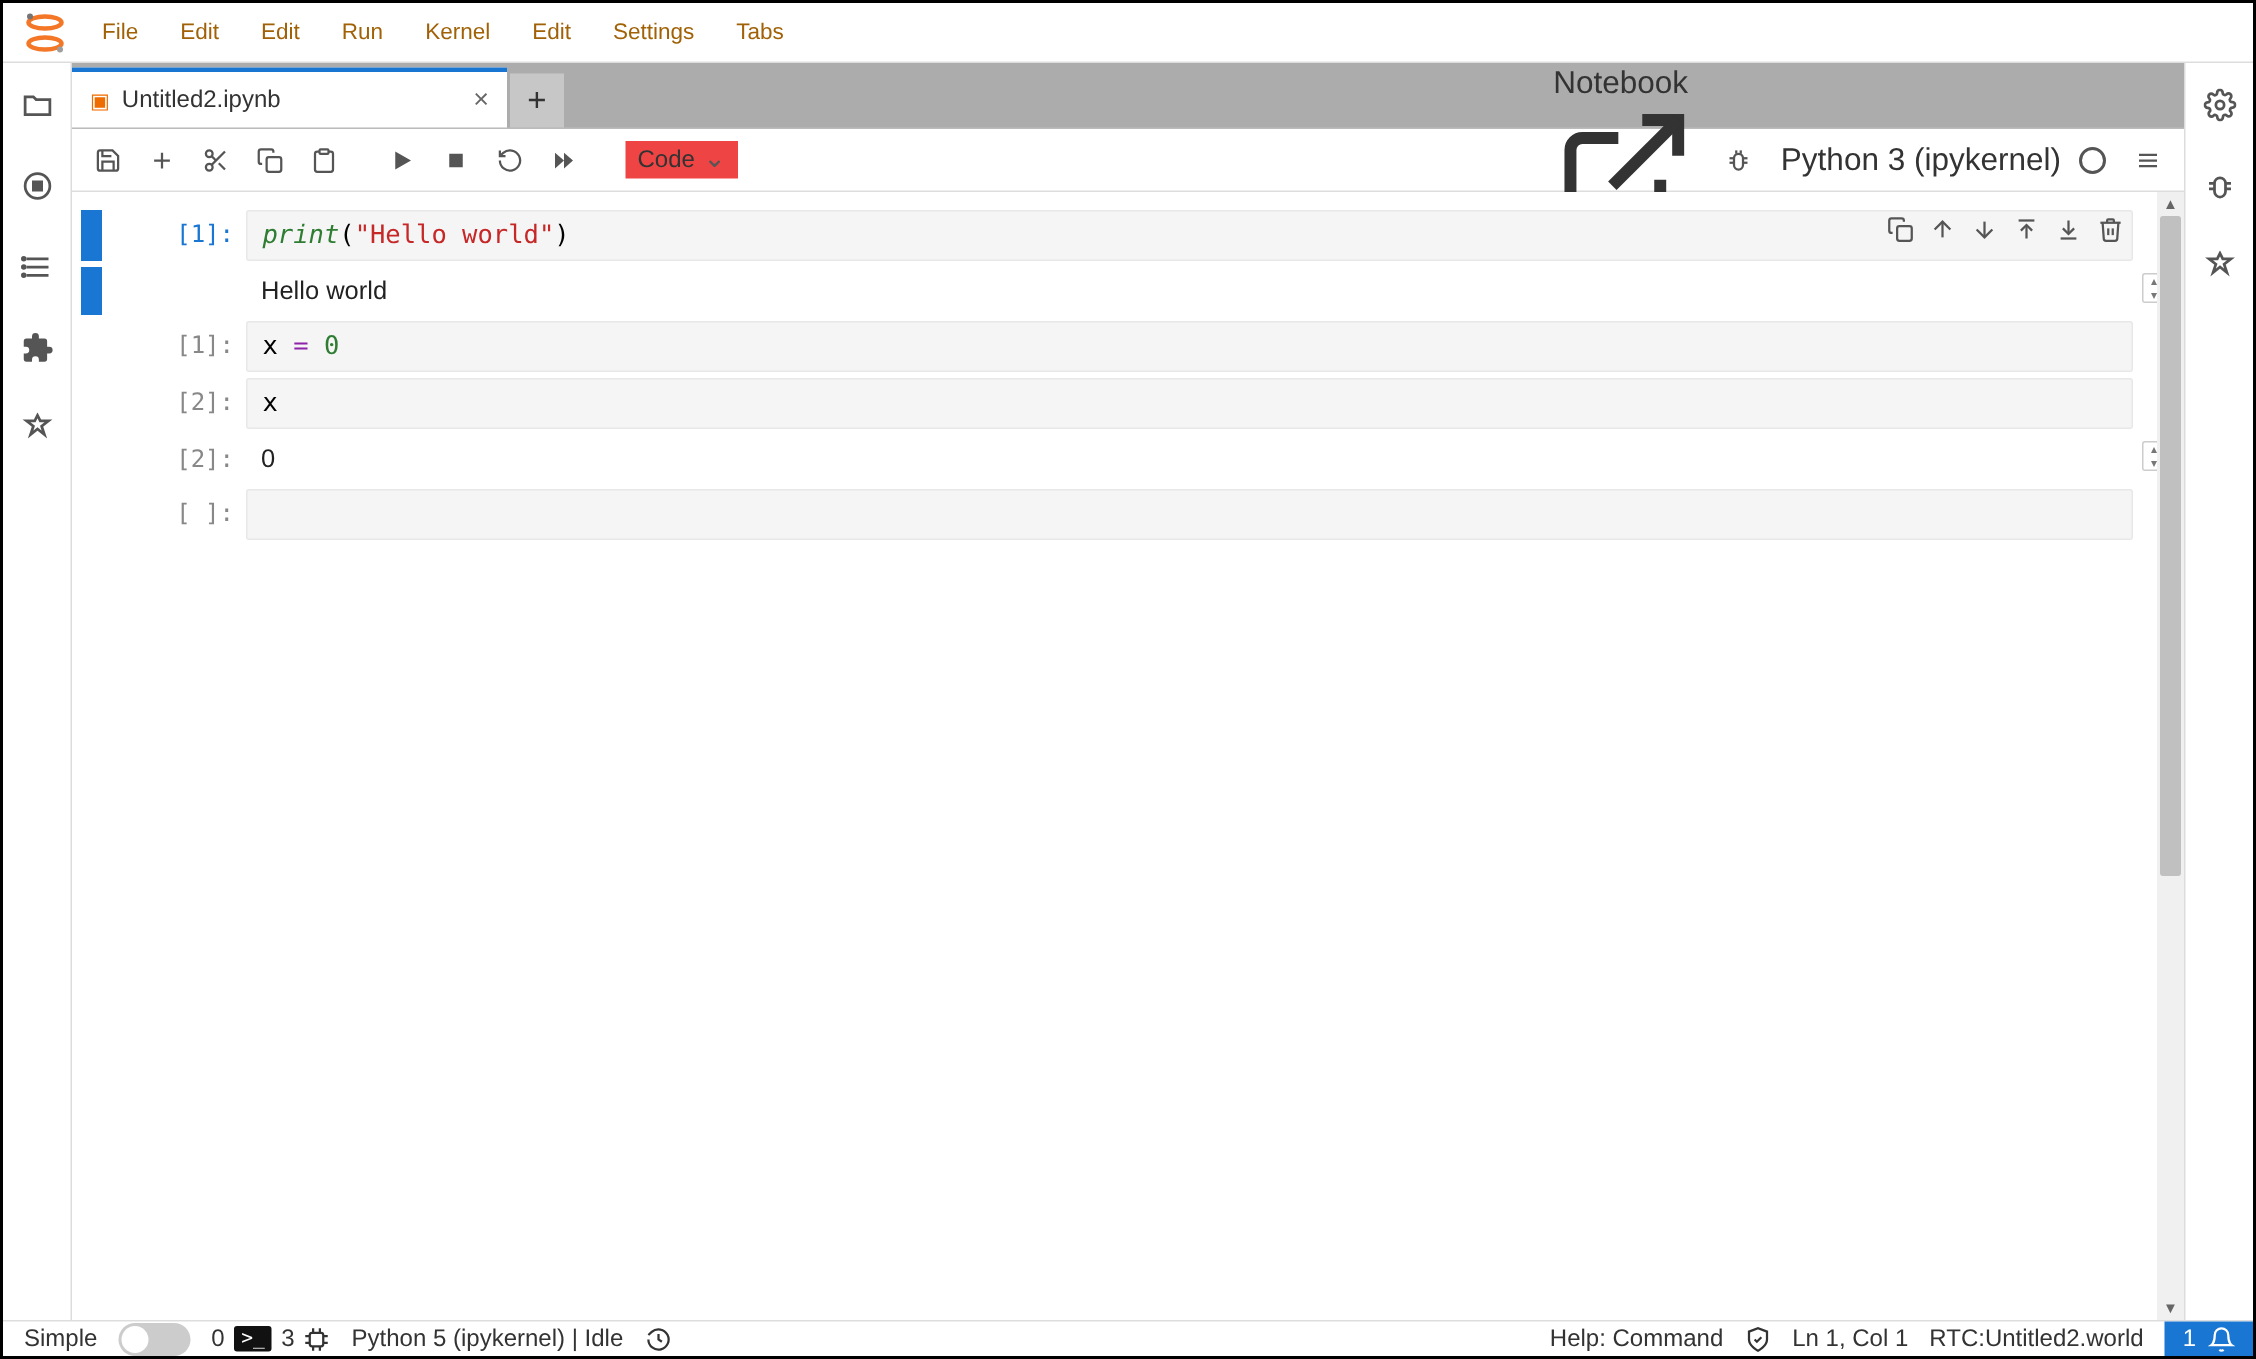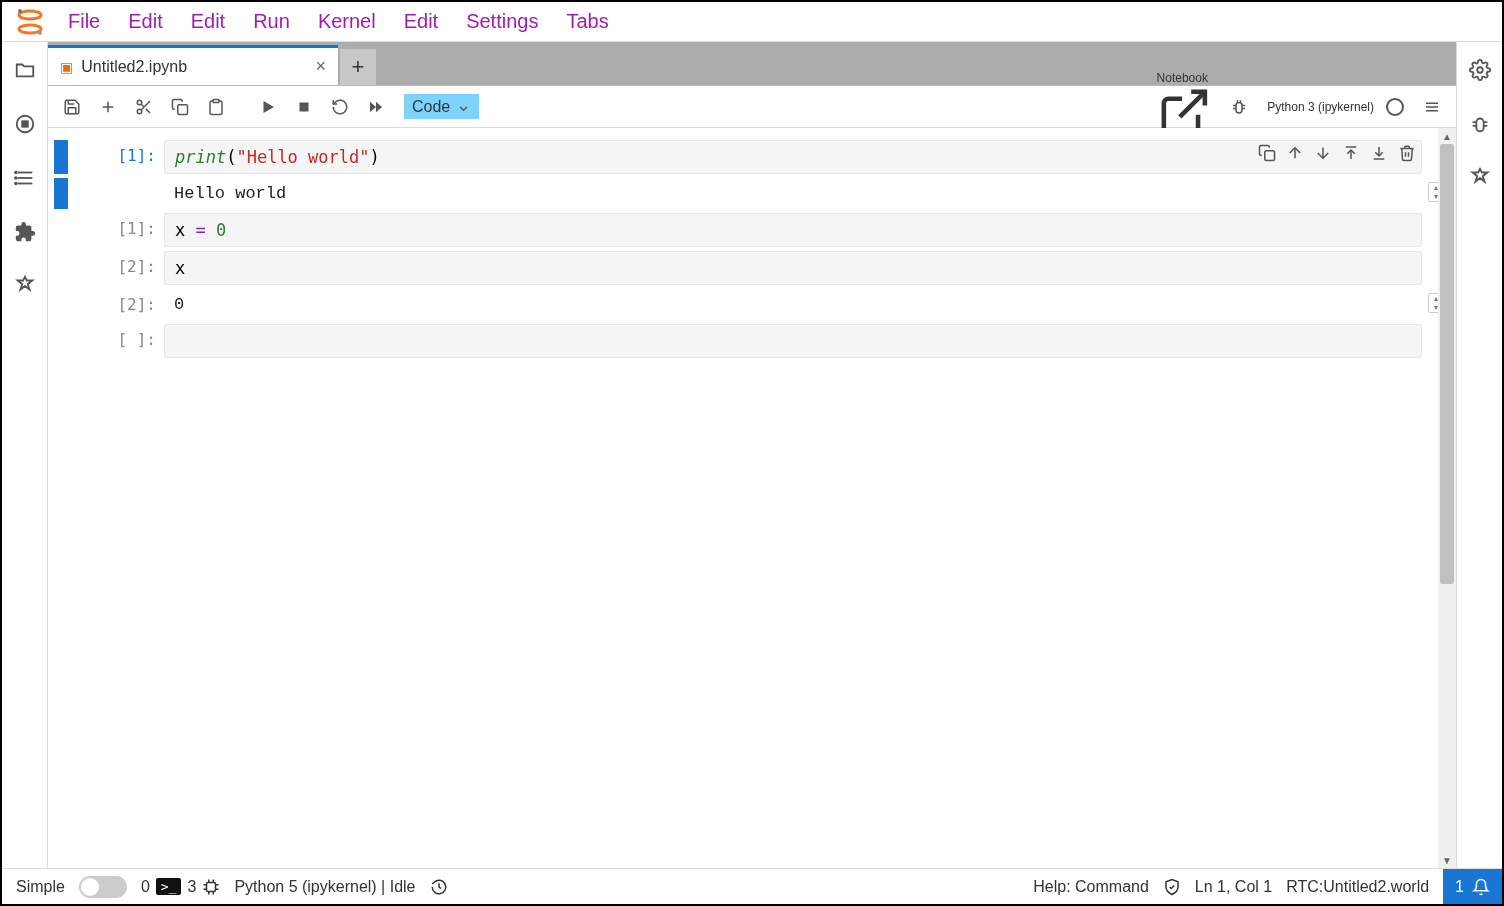--- a/index.html
+++ b/index.html
@@ -21,22 +21,22 @@
   border-bottom: 1px solid #ddd;
   padding: 0 4px;
   background: #fff;
 }
 .logo {
   width: 32px; height: 32px; margin: 0 8px;
   display: flex; align-items: center; justify-content: center;
 }
 .menu-item {
   padding: 6px 14px;
-  font-size: 20px;
-  color: #a21caf;
+  font-size: 15px;
+  color: #a16207;
   cursor: pointer;
 }
 
 .main-row {
   flex: 1;
   display: flex;
   min-height: 0;
 }
 .left-sidebar, .right-sidebar {
   width: 46px;
@@ -99,39 +99,39 @@
   background: #fff;
 }
 .tool-btn {
   width: 32px; height: 32px;
   display:flex; align-items:center; justify-content:center;
   color:#555; cursor:pointer; border-radius:3px;
 }
 .tool-btn svg { width:18px; height:18px; }
 .tool-sep { width: 12px; }
 .cell-type-select {
-  margin-left: 8px;
+  margin-left: 21px;
   font-size: 16px;
   padding: 4px 28px 4px 8px;
   border: none;
-  background: #7dd3fc;
+  background: #ef4444;
   color: #333;
   appearance: none;
   position: relative;
 }
 .select-wrap { position: relative; display:inline-flex; align-items:center;}
 .select-wrap::after {
   content: "⌄"; position:absolute; right:8px; pointer-events:none; color:#555; font-size:18px; top: 0px;
 }
 .toolbar-right {
   margin-left: auto;
   display: flex;
   align-items: center;
   gap: 12px;
-  font-size: 12px;
+  font-size: 21px;
   color: #333;
   justify-content: center;
 }
 .kernel-circle {
   width:18px;height:18px;border:2px solid #555;border-radius:50%;
 }
 
 .notebook-area {
   flex:1;
   overflow-y: auto;
@@ -167,21 +167,21 @@
   background:#f5f5f5;
   border:1px solid #e8e8e8;
   padding: 6px 10px;
   font-family: "Menlo","Consolas",monospace;
   font-size: 17px;
   white-space: pre;
   border-radius:2px;
 }
 .output {
   padding: 6px 10px;
-  font-family: Liberation Mono, monospace;
+  font-family: Liberation Sans, sans-serif;
   font-size: 17px;
   color: #222;
 }
 .code-input .fn { color: #2e7d32; font-style: italic; }
 .code-input .str { color: #c62828; }
 .code-input .op { color: #8e24aa; }
 .code-input .num { color: #2e7d32; }
 
 .cell-toolbar {
   position:absolute; right: 6px; top: 4px;
@@ -201,21 +201,21 @@
 .nb-scrollbar {
   position:absolute; right:0; top:0; bottom:0; width:18px;
   background:#f0f0f0;
   display:flex; flex-direction:column;
 }
 .nb-scrollbar .arrow { height:16px; display:flex;align-items:center;justify-content:center;font-size:10px;color:#666;cursor:pointer;}
 .nb-scrollbar .thumb { flex:0 0 440px; background:#c0c0c0; border-radius:2px; margin:0 2px;}
 .nb-scrollbar .track { flex:1; }
 
 .statusbar {
-  height: 36px;
+  height: 24px;
   border-top: 1px solid #ddd;
   display:flex;
   align-items:center;
   padding: 0 0 0 14px;
   font-size: 16px;
   color:#333;
   gap: 14px;
   background:#fff;
 }
 .statusbar .toggle {

